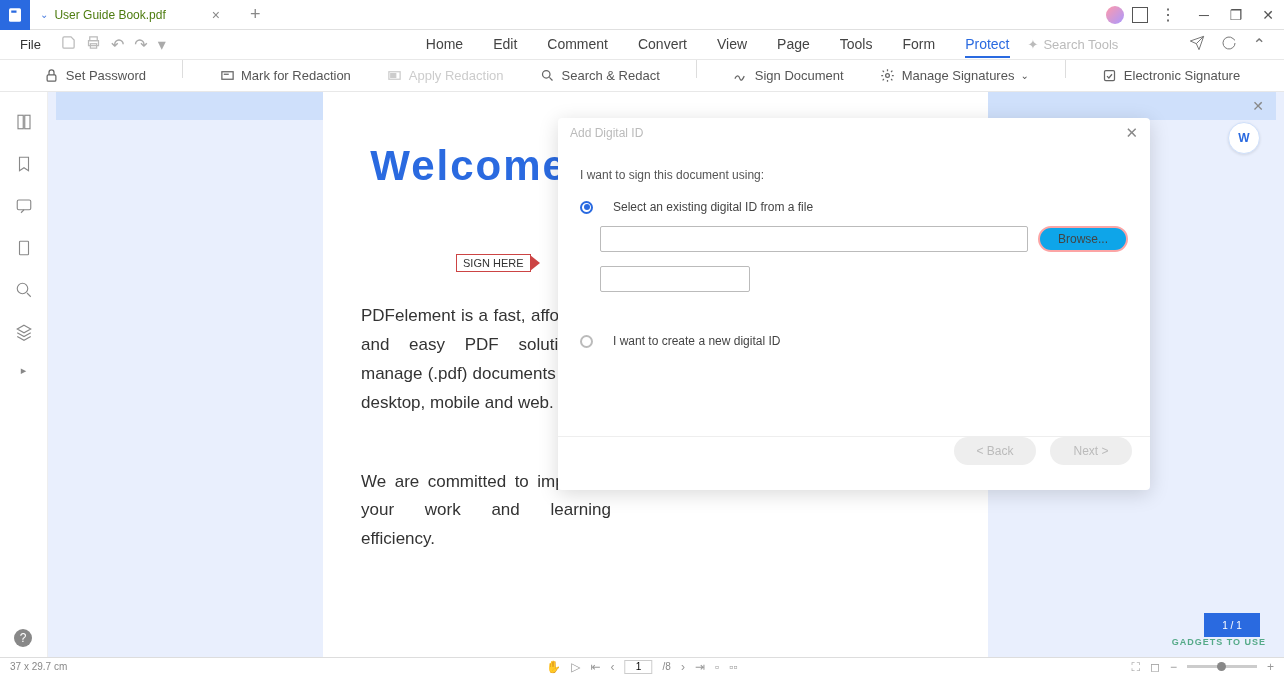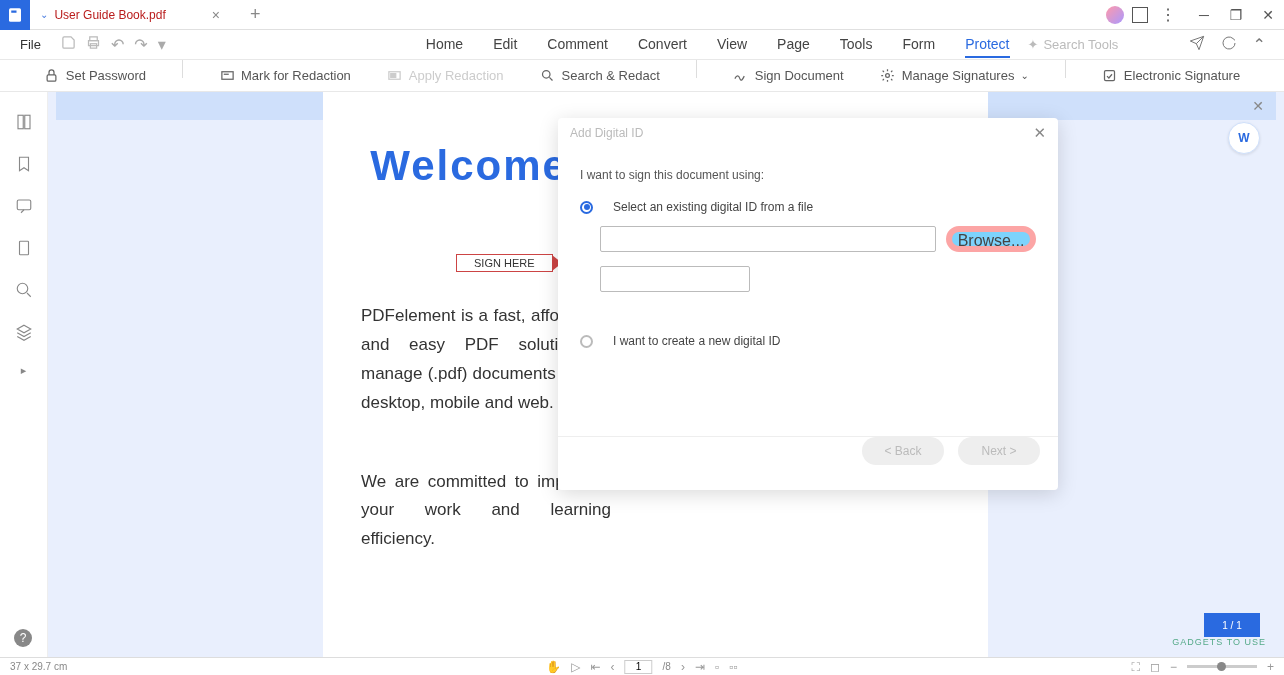--- a/index.html
+++ b/index.html
@@ -3,21 +3,21 @@
 <meta charset="utf-8">
 <style>
 * { margin: 0; padding: 0; box-sizing: border-box; font-family: -apple-system, BlinkMacSystemFont, "Segoe UI", Arial, sans-serif; }
 body { width: 1284px; height: 675px; background: #fff; overflow: hidden; position: relative; }
 
 .titlebar { height: 30px; background: #fff; display: flex; align-items: center; border-bottom: 1px solid #e0e0e0; }
 .app-icon { width: 30px; height: 30px; background: #2a6ae0; display: flex; align-items: center; justify-content: center; }
 .app-icon svg { width: 18px; height: 18px; }
 .tab { display: flex; align-items: center; padding: 0 10px; height: 30px; gap: 6px; }
 .tab-chevron { color: #4a7de0; font-size: 10px; }
-.tab-title { font-size: 12px; color: #b91c1c; }
+.tab-title { font-size: 12px; color: #4d7c0f; }
 .tab-close { color: #888; font-size: 14px; margin-left: 40px; cursor: pointer; }
 .tab-add { color: #888; font-size: 18px; margin-left: 20px; cursor: pointer; }
 .window-controls { margin-left: auto; display: flex; align-items: center; gap: 0; }
 .wc-btn { width: 32px; height: 30px; display: flex; align-items: center; justify-content: center; color: #555; cursor: pointer; font-size: 14px; }
 .avatar-icon { width: 18px; height: 18px; border-radius: 50%; background: linear-gradient(135deg, #f9a, #a9f); margin-right: 8px; }
 .share-box { width: 16px; height: 16px; border: 1.5px solid #555; position: relative; margin-right: 12px; }
 .menu-dots { margin-right: 12px; color: #555; }
 
 .menubar { height: 30px; display: flex; align-items: center; padding: 0 8px; border-bottom: 1px solid #e8e8e8; }
 .file-menu { font-size: 13px; color: #333; padding: 0 12px; cursor: pointer; }
@@ -42,55 +42,55 @@
 
 .workspace { position: absolute; top: 92px; left: 0; right: 0; bottom: 18px; display: flex; background: #f7f9ff; }
 .left-sidebar { width: 48px; background: #fff; display: flex; flex-direction: column; align-items: center; padding-top: 20px; gap: 22px; border-right: 1px solid #eee; }
 .ls-icon { width: 20px; height: 20px; color: #888; cursor: pointer; display: flex; align-items: center; justify-content: center; }
 .ls-expand { color: #888; margin-top: auto; margin-bottom: 280px; font-size: 11px; }
 .help-bubble { position: absolute; left: 14px; bottom: 10px; width: 18px; height: 18px; border-radius: 50%; background: #888; color: #fff; display: flex; align-items: center; justify-content: center; font-size: 12px; }
 
 .doc-area { flex: 1; position: relative; overflow: hidden; background: #e9effd; }
 .page { position: absolute; left: 275px; top: 0; width: 665px; background: #fff; min-height: 800px; padding: 50px 38px; }
 .doc-title { font-size: 42px; font-weight: 600; color: #2a6ae0; text-align: center; letter-spacing: 2px; margin-bottom: 15px; }
-.sign-here { display: inline-flex; align-items: center; border: 1px solid #c44; color: #333; font-size: 11px; padding: 2px 17px; margin-left: 95px; position: relative; justify-content: flex-end; }
+.sign-here { display: inline-flex; align-items: center; border: 1px solid #c44; color: #333; font-size: 11px; padding: 2px 6px; margin-left: 95px; position: relative; justify-content: flex-end; }
 .sign-here::after { content: ''; position: absolute; right: -10px; top: 0; border-left: 10px solid #c44; border-top: 8px solid transparent; border-bottom: 8px solid transparent; }
 .sign-here-inner::after { content: ''; position: absolute; right: -9px; top: 1px; border-left: 9px solid #fff; border-top: 7px solid transparent; border-bottom: 7px solid transparent; }
 .body-text { font-size: 17px; color: #333; line-height: 1.7; margin-top: 30px; text-align: justify; max-width: 250px; }
 .body-text.p2 { margin-top: 50px; }
 
 .word-badge { position: absolute; right: 24px; top: 30px; width: 32px; height: 32px; border-radius: 50%; background: #fff; border: 1px solid #cfe0fb; display: flex; align-items: center; justify-content: center; color: #2a6ae0; font-weight: bold; font-size: 12px; box-shadow: 0 1px 3px rgba(0,0,0,.1); }
 
-.dialog { position: absolute; left: 558px; top: 118px; width: 500px; height: 372px; background: #fff; border-radius: 4px; box-shadow: 0 4px 20px rgba(0,0,0,.15); display: flex; flex-direction: column; }
+.dialog { position: absolute; left: 558px; top: 118px; width: 592px; height: 372px; background: #fff; border-radius: 4px; box-shadow: 0 4px 20px rgba(0,0,0,.15); display: flex; flex-direction: column; }
 .dialog-header { height: 30px; display: flex; align-items: center; padding: 0 12px; color: #bbb; font-size: 12px; }
 .dialog-close { margin-left: auto; color: #888; cursor: pointer; font-size: 15px; }
 .dialog-body { padding: 8px 22px; flex: 1; margin-top: 12px; }
 .dlg-label { font-size: 12px; color: #555; margin-bottom: 18px; }
 .radio-row { display: flex; align-items: center; gap: 20px; font-size: 12px; color: #444; margin-bottom: 12px; }
 .radio { width: 13px; height: 13px; border-radius: 50%; border: 2px solid #2a6ae0; display: inline-flex; align-items: center; justify-content: center; }
 .radio.checked::after { content: ''; width: 6px; height: 6px; border-radius: 50%; background: #2a6ae0; }
 .radio.unchecked { border-color: #bbb; }
 .file-row { display: flex; gap: 10px; margin-left: 20px; margin-bottom: 14px; }
 .file-input { flex: 1; height: 26px; border: 1px solid #bbb; border-radius: 2px; padding: 0 6px; font-size: 12px; }
-.browse-btn { width: 90px; height: 26px; border: 6px solid #fca5a5; border-radius: 13px; background: #7dd3fc; font-size: 16px; color: #444; cursor: pointer; }
+.browse-btn { width: 90px; height: 26px; border: 2px solid #fca5a5; border-radius: 13px; background: #0ea5e9; font-size: 12px; color: #444; cursor: pointer; }
 .pw-label { font-size: 12px; color: #555; margin-left: 20px; margin-bottom: 6px; }
 .pw-input { width: 150px; height: 26px; border: 1px solid #bbb; border-radius: 2px; margin-left: 20px; padding: 0 6px; }
 .radio-row.second { margin-top: 42px; }
 .dialog-footer { height: 54px; border-top: 1px solid #eee; display: flex; align-items: flex-start; justify-content: flex-end; gap: 14px; padding: 0 18px; }
 .dlg-btn { width: 82px; height: 28px; border: none; border-radius: 14px; background: #eee; color: #bbb; font-size: 12px; cursor: pointer; }
 
 .statusbar { position: absolute; bottom: 0; left: 0; right: 0; height: 18px; background: #fff; border-top: 1px solid #ddd; display: flex; align-items: center; font-size: 10px; color: #888; padding: 0 10px; }
 .page-nav { position: absolute; left: 50%; transform: translateX(-50%); display: flex; align-items: center; gap: 10px; }
 .pn-btn { color: #999; cursor: pointer; font-size: 12px; }
 .page-num-input { width: 28px; height: 14px; border: 1px solid #ccc; text-align: center; font-size: 10px; }
 .zoom-area { margin-left: auto; display: flex; align-items: center; gap: 10px; }
 .zoom-slider { width: 70px; height: 3px; background: #ccc; position: relative; }
 .zoom-handle { position: absolute; left: 30px; top: -3px; width: 9px; height: 9px; border-radius: 50%; background: #888; }
 
-.watermark { position: absolute; right: 18px; bottom: 28px; font-size: 9px; color: #5a8; font-weight: normal; letter-spacing: 1px; }
+.watermark { position: absolute; right: 18px; bottom: 28px; font-size: 9px; color: #5a8; font-weight: bold; letter-spacing: 1px; }
 .watermark-box { position: absolute; right: 24px; bottom: 38px; width: 56px; height: 24px; background: #2a6ae0; display: flex; align-items: center; justify-content: center; color: #fff; font-size: 10px; }
 </style>
 </head>
 <body>
 
 <div class="titlebar">
   <div class="app-icon">
     <svg viewBox="0 0 24 24" fill="#fff">
         <rect x="4" y="3" width="16" height="18" rx="2"></rect>
         <rect x="7" y="6" width="7" height="3" fill="#2a6ae0"></rect>

